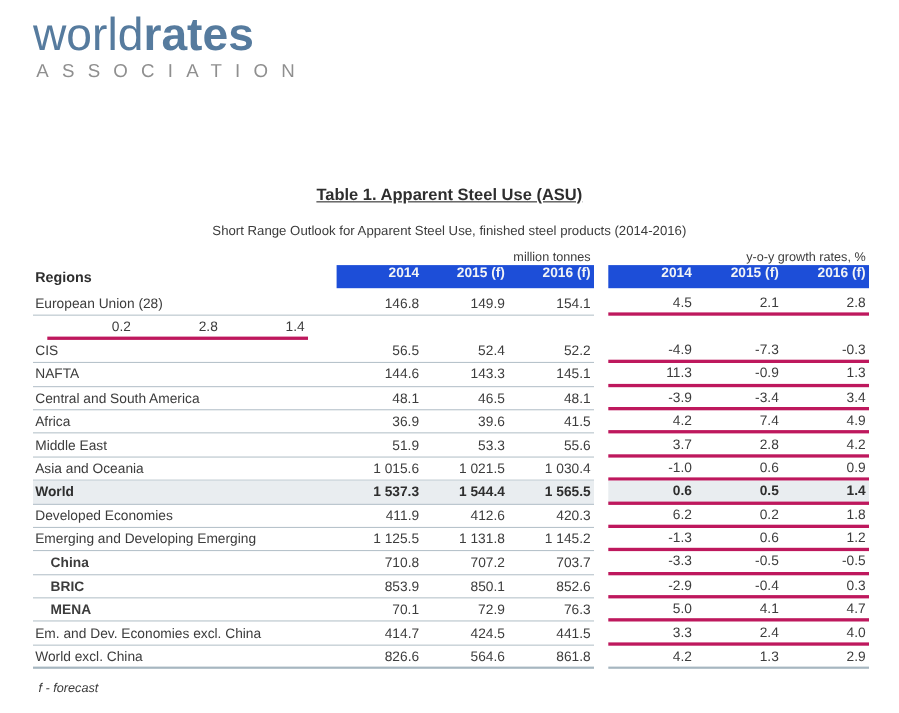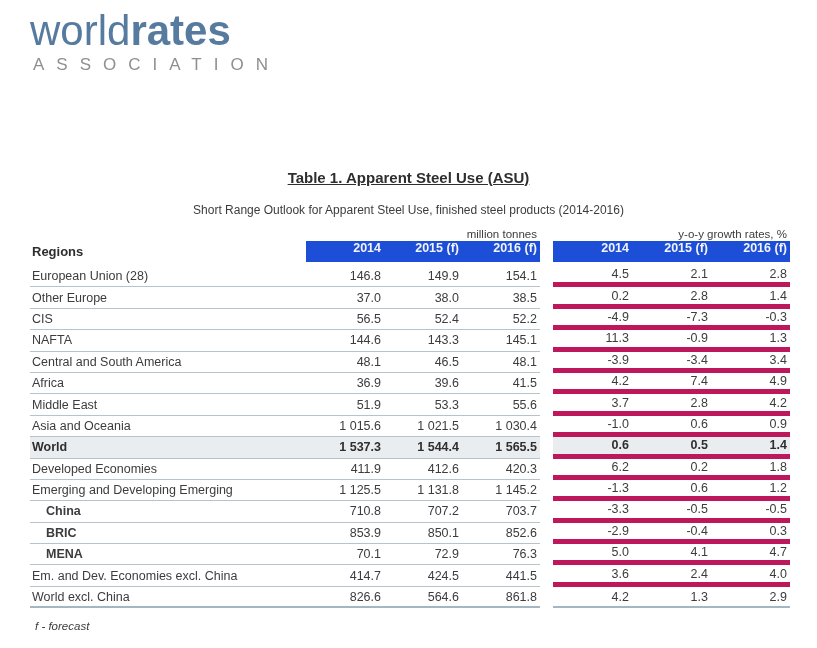--- a/index.html
+++ b/index.html
@@ -33,21 +33,21 @@
   .band { background:#1d4ed8; color:#f2f4f6; font-weight:700; display:flex; align-items:flex-start; }
   .band-left { width:234px; }
   .band-right { width:237px; }
   .band span { display:inline-block; text-align:right; padding-right:3px; }
   .band-left span { width:78px; }
   .band-right span { width:79px; }
   .rows { margin-top:4px; }
   .data-row { display:flex; height:21.4px; }
   .row-left { display:flex; width:510px; border-bottom:1px solid #b7c3cb; align-items:center; }
   .row-gap { width:13px; }
-  .row-right { display:flex; width:237px; border-bottom:5px solid #be185d; align-items:center; }
+  .row-right { display:flex; width:237px; border-bottom:3px solid #be185d; align-items:center; }
   .cell { display:inline-block; }
   .region-cell { width:276px; padding-left:2px; white-space:nowrap; overflow:hidden; }
   .num { text-align:right; padding-right:3px; white-space:nowrap; }
   .row-left .num { width:78px; }
   .row-right .num { width:79px; }
   .data-row.indent .region-cell { padding-left:16px;font-weight:bold; }
   .data-row.bold { font-weight:700; color:#2e2e2e; }
   .data-row.shaded .row-left, .data-row.shaded .row-right { background:#e9edf0; }
   .data-row.last .row-left, .data-row.last .row-right { border-bottom:2px solid #a6b6c0; }
   
@@ -101,26 +101,20 @@
       <span class="cell num mt-2">154.1</span>
     </div>
     <div class="row-gap"></div>
     <div class="row-right">
       <span class="cell num g-0">4.5</span>
       <span class="cell num g-1">2.1</span>
       <span class="cell num g-2">2.8</span>
     </div>
   </div>
         <div class="data-row">
-    <div class="row-left">
-      <span class="cell region-cell">Other Europe</span>
-      <span class="cell num mt-0">37.0</span>
-      <span class="cell num mt-1">38.0</span>
-      <span class="cell num mt-2">38.5</span>
-    </div>
     <div class="row-gap"></div>
     <div class="row-right">
       <span class="cell num g-0">0.2</span>
       <span class="cell num g-1">2.8</span>
       <span class="cell num g-2">1.4</span>
     </div>
   </div>
         <div class="data-row">
     <div class="row-left">
       <span class="cell region-cell">CIS</span>
@@ -291,21 +285,21 @@
   </div>
         <div class="data-row">
     <div class="row-left">
       <span class="cell region-cell">Em. and Dev. Economies excl. China</span>
       <span class="cell num mt-0">414.7</span>
       <span class="cell num mt-1">424.5</span>
       <span class="cell num mt-2">441.5</span>
     </div>
     <div class="row-gap"></div>
     <div class="row-right">
-      <span class="cell num g-0">3.6</span>
+      <span class="cell num g-0">3.3</span>
       <span class="cell num g-1">2.4</span>
       <span class="cell num g-2">4.0</span>
     </div>
   </div>
         <div class="data-row last">
     <div class="row-left">
       <span class="cell region-cell">World excl. China</span>
       <span class="cell num mt-0">826.6</span>
       <span class="cell num mt-1">564.6</span>
       <span class="cell num mt-2">861.8</span>

